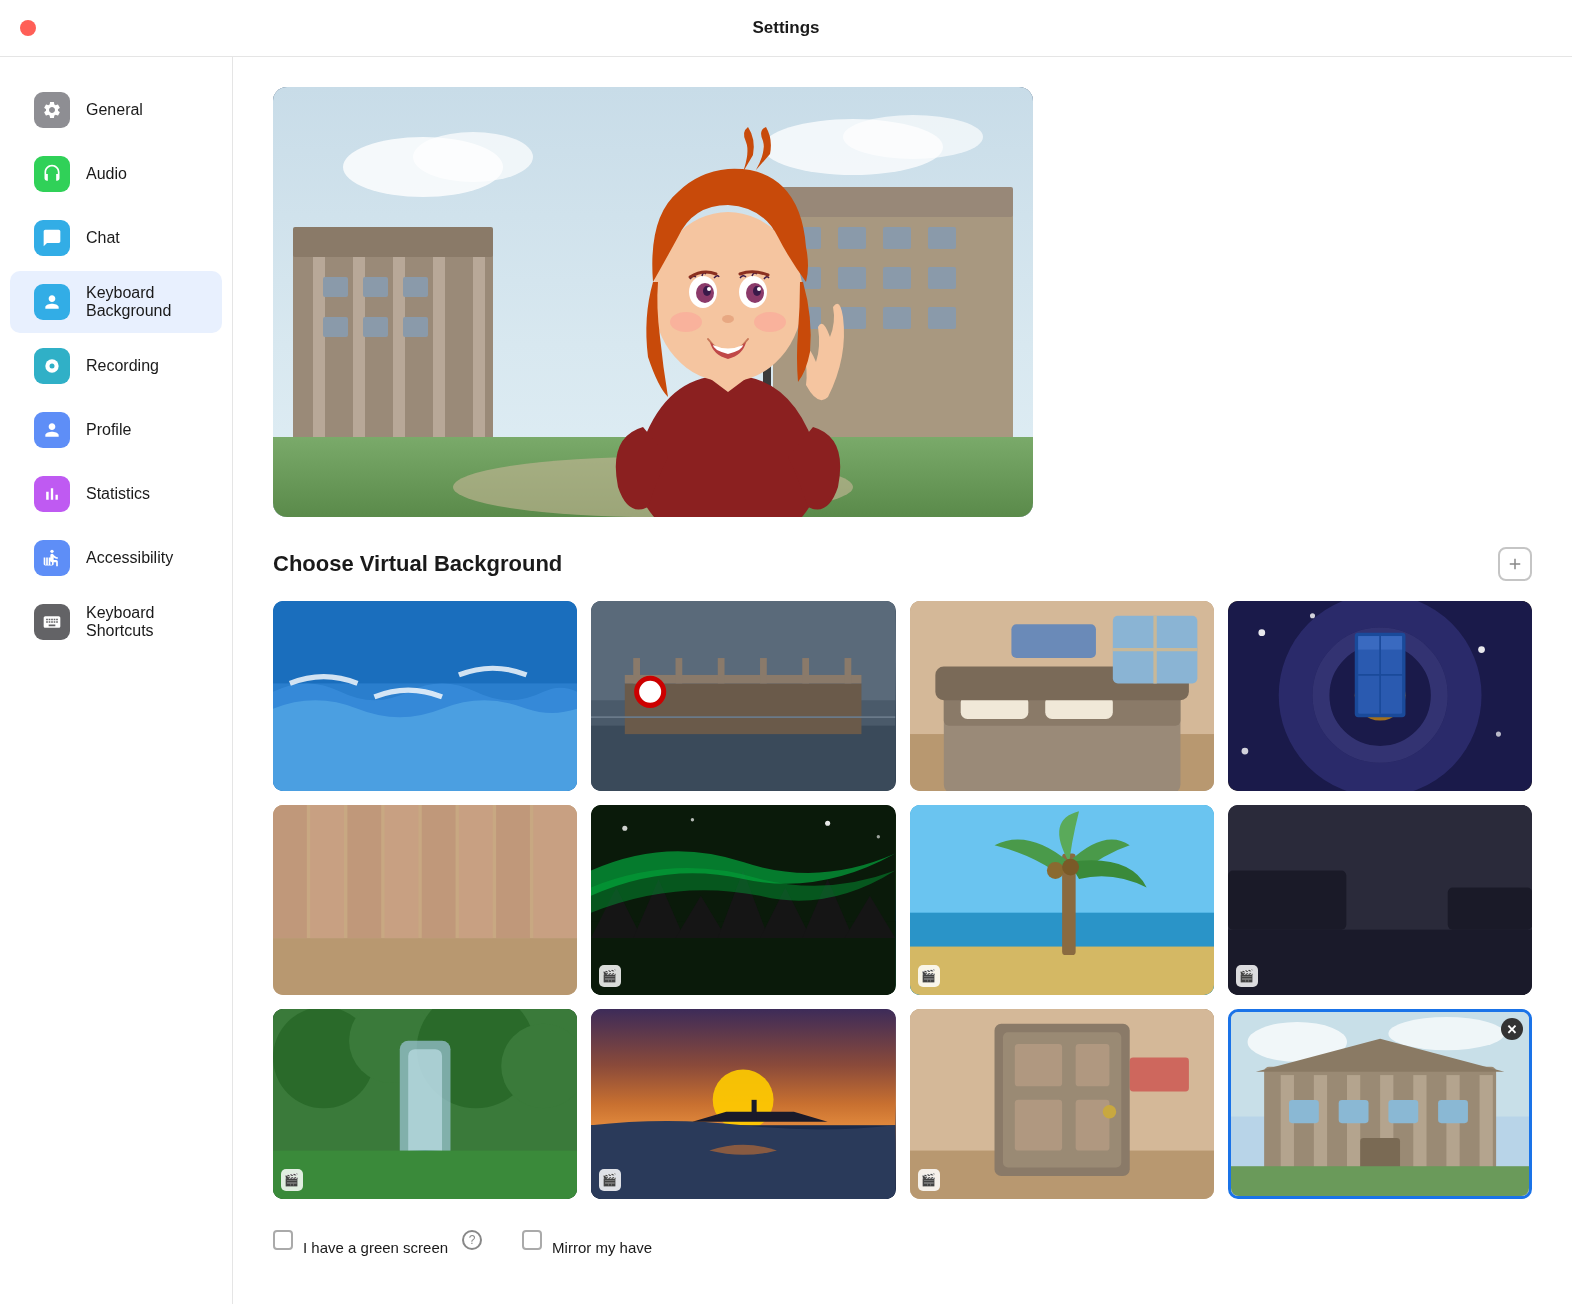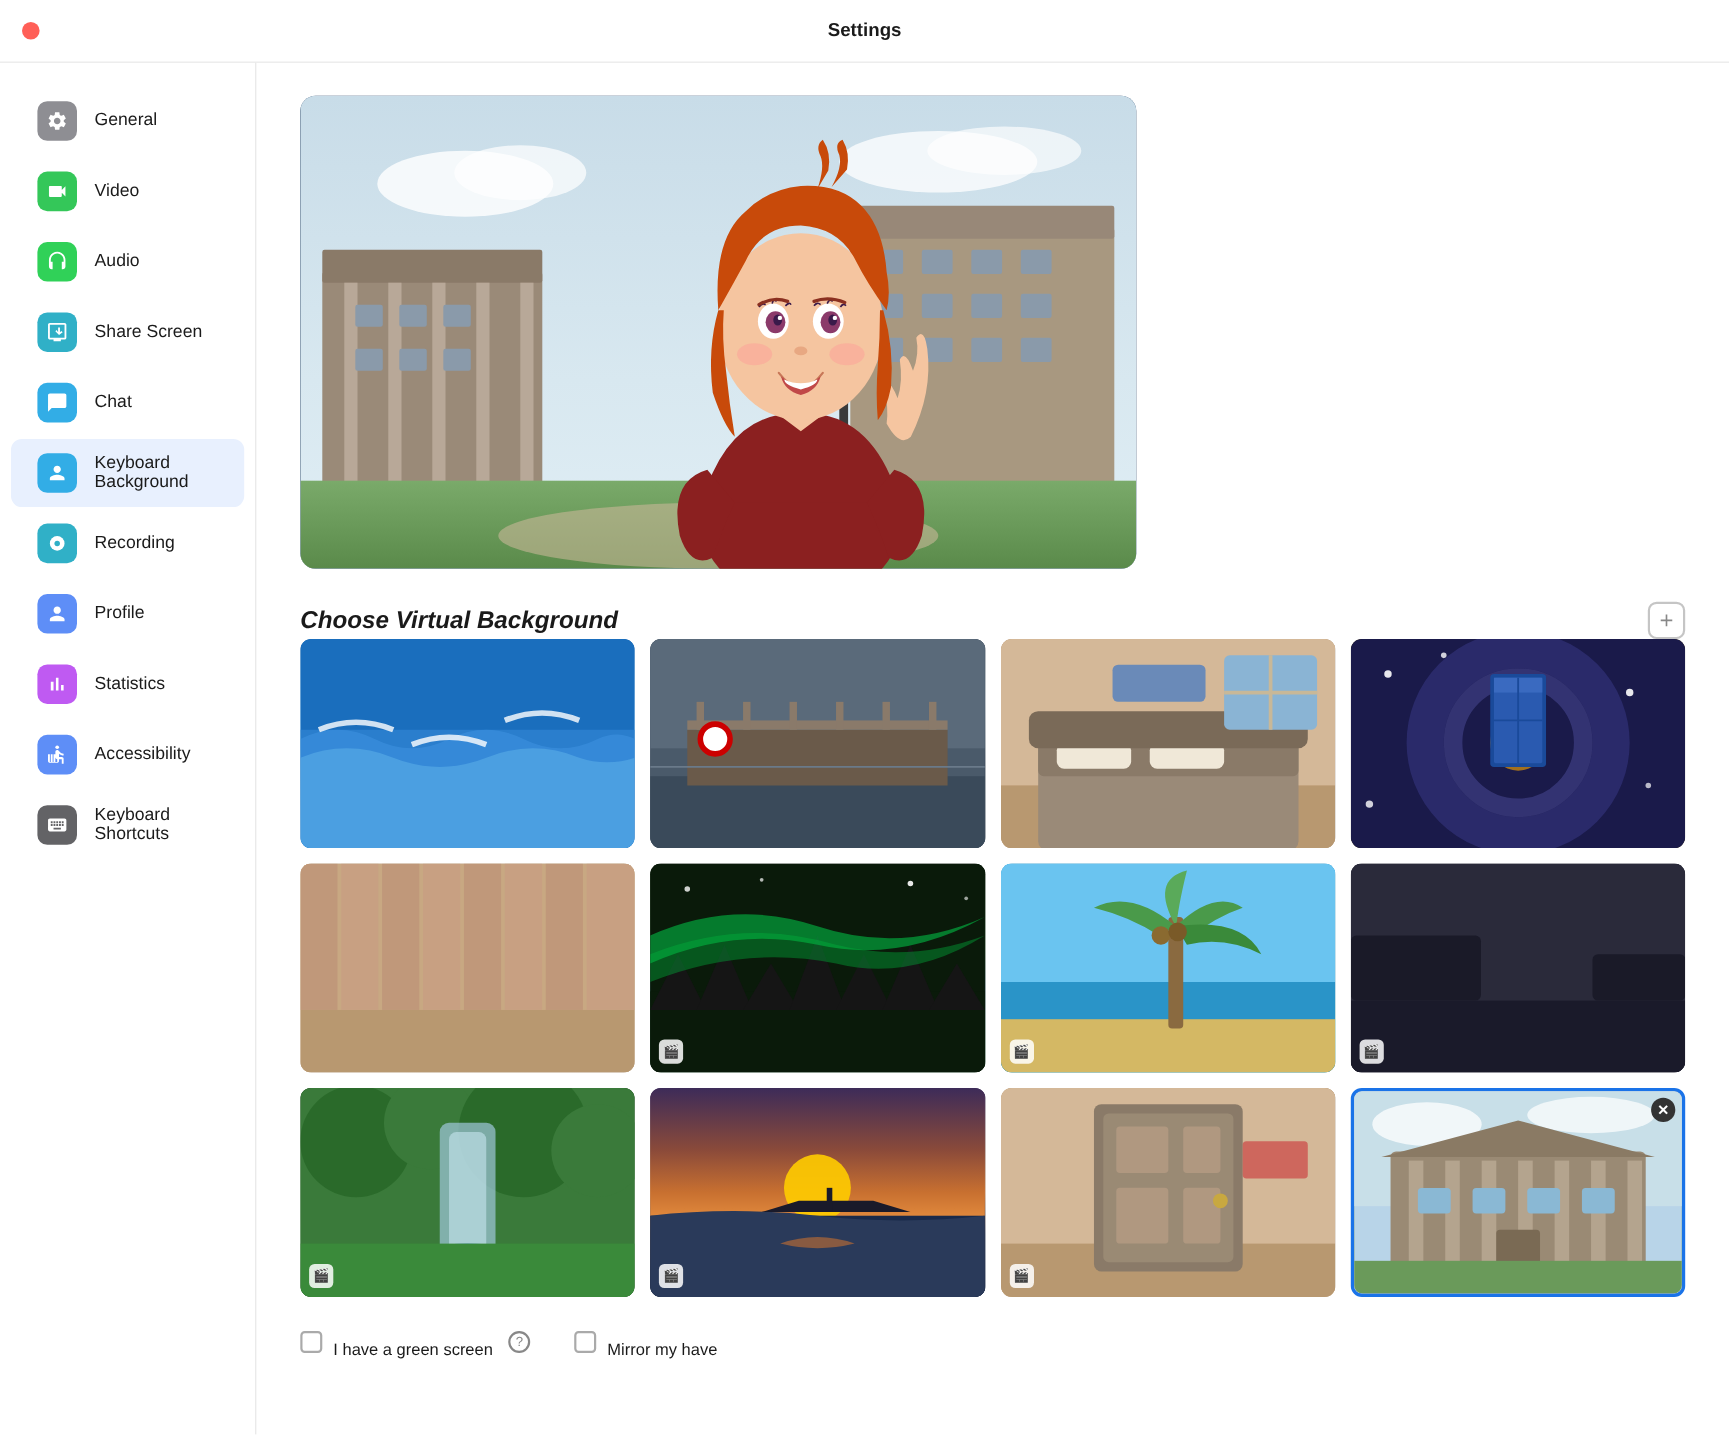--- a/index.html
+++ b/index.html
@@ -109,21 +109,21 @@
       overflow: hidden;
       background: #2d4a6b;
       position: relative;
       margin-bottom: 30px;
     }
 
     .section-header {
       display: flex;
       align-items: center;
       justify-content: space-between;
-      font-style: italic;
+      margin-bottom: 20px;
     }
 
     .section-title {
       font-size: 22px;
       font-weight: 700;
       color: #1a1a1a;
     }
 
     .add-button {
       width: 34px;
@@ -278,46 +278,30 @@
 
     <div class="sidebar-item">
       <div class="sidebar-icon icon-general">
         <svg width="20" height="20" viewBox="0 0 24 24" fill="white">
           <path d="M19.14,12.94c0.04-0.3,0.06-0.61,0.06-0.94c0-0.32-0.02-0.64-0.07-0.94l2.03-1.58c0.18-0.14,0.23-0.41,0.12-0.61 l-1.92-3.32c-0.12-0.22-0.37-0.29-0.59-0.22l-2.39,0.96c-0.5-0.38-1.03-0.7-1.62-0.94L14.4,2.81c-0.04-0.24-0.24-0.41-0.48-0.41 h-3.84c-0.24,0-0.43,0.17-0.47,0.41L9.25,5.35C8.66,5.59,8.12,5.92,7.63,6.29L5.24,5.33c-0.22-0.08-0.47,0-0.59,0.22L2.74,8.87 C2.62,9.08,2.66,9.34,2.86,9.48l2.03,1.58C4.84,11.36,4.8,11.69,4.8,12s0.02,0.64,0.07,0.94l-2.03,1.58 c-0.18,0.14-0.23,0.41-0.12,0.61l1.92,3.32c0.12,0.22,0.37,0.29,0.59,0.22l2.39-0.96c0.5,0.38,1.03,0.7,1.62,0.94l0.36,2.54 c0.05,0.24,0.24,0.41,0.48,0.41h3.84c0.24,0,0.44-0.17,0.47-0.41l0.36-2.54c0.59-0.24,1.13-0.56,1.62-0.94l2.39,0.96 c0.22,0.08,0.47,0,0.59-0.22l1.92-3.32c0.12-0.22,0.07-0.47-0.12-0.61L19.14,12.94z M12,15.6c-1.98,0-3.6-1.62-3.6-3.6 s1.62-3.6,3.6-3.6s3.6,1.62,3.6,3.6S13.98,15.6,12,15.6z"></path>
         </svg>
       </div>
       <span class="sidebar-label">General</span>
     </div>
 
-    <div class="sidebar-item">
-      <div class="sidebar-icon icon-video">
-        <svg width="20" height="20" viewBox="0 0 24 24" fill="white">
-          <path d="M17 10.5V7c0-.55-.45-1-1-1H4c-.55 0-1 .45-1 1v10c0 .55.45 1 1 1h12c.55 0 1-.45 1-1v-3.5l4 4v-11l-4 4z"></path>
-        </svg>
-      </div>
-      <span class="sidebar-label">Video</span>
-    </div>
 
     <div class="sidebar-item">
       <div class="sidebar-icon icon-audio">
         <svg width="20" height="20" viewBox="0 0 24 24" fill="white">
           <path d="M12 1c-4.97 0-9 4.03-9 9v7c0 1.66 1.34 3 3 3h1v-8H5v-2c0-3.87 3.13-7 7-7s7 3.13 7 7v2h-2v8h1c1.66 0 3-1.34 3-3v-7c0-4.97-4.03-9-9-9z"></path>
         </svg>
       </div>
       <span class="sidebar-label">Audio</span>
     </div>
 
-    <div class="sidebar-item">
-      <div class="sidebar-icon icon-share">
-        <svg width="20" height="20" viewBox="0 0 24 24" fill="white">
-          <path d="M20 2H4c-1.1 0-2 .9-2 2v14c0 1.1.9 2 2 2h4v2h8v-2h4c1.1 0 2-.9 2-2V4c0-1.1-.9-2-2-2zm0 16H4V4h16v14zm-6-3l-4-4 1.41-1.41L13 12.17V7h2v5.17l1.59-1.59L18 12l-4 3z"></path>
-        </svg>
-      </div>
-      <span class="sidebar-label">Share Screen</span>
-    </div>
 
     <div class="sidebar-item">
       <div class="sidebar-icon icon-chat">
         <svg width="20" height="20" viewBox="0 0 24 24" fill="white">
           <path d="M20 2H4c-1.1 0-2 .9-2 2v18l4-4h14c1.1 0 2-.9 2-2V4c0-1.1-.9-2-2-2z"></path>
         </svg>
       </div>
       <span class="sidebar-label">Chat</span>
     </div>
 

